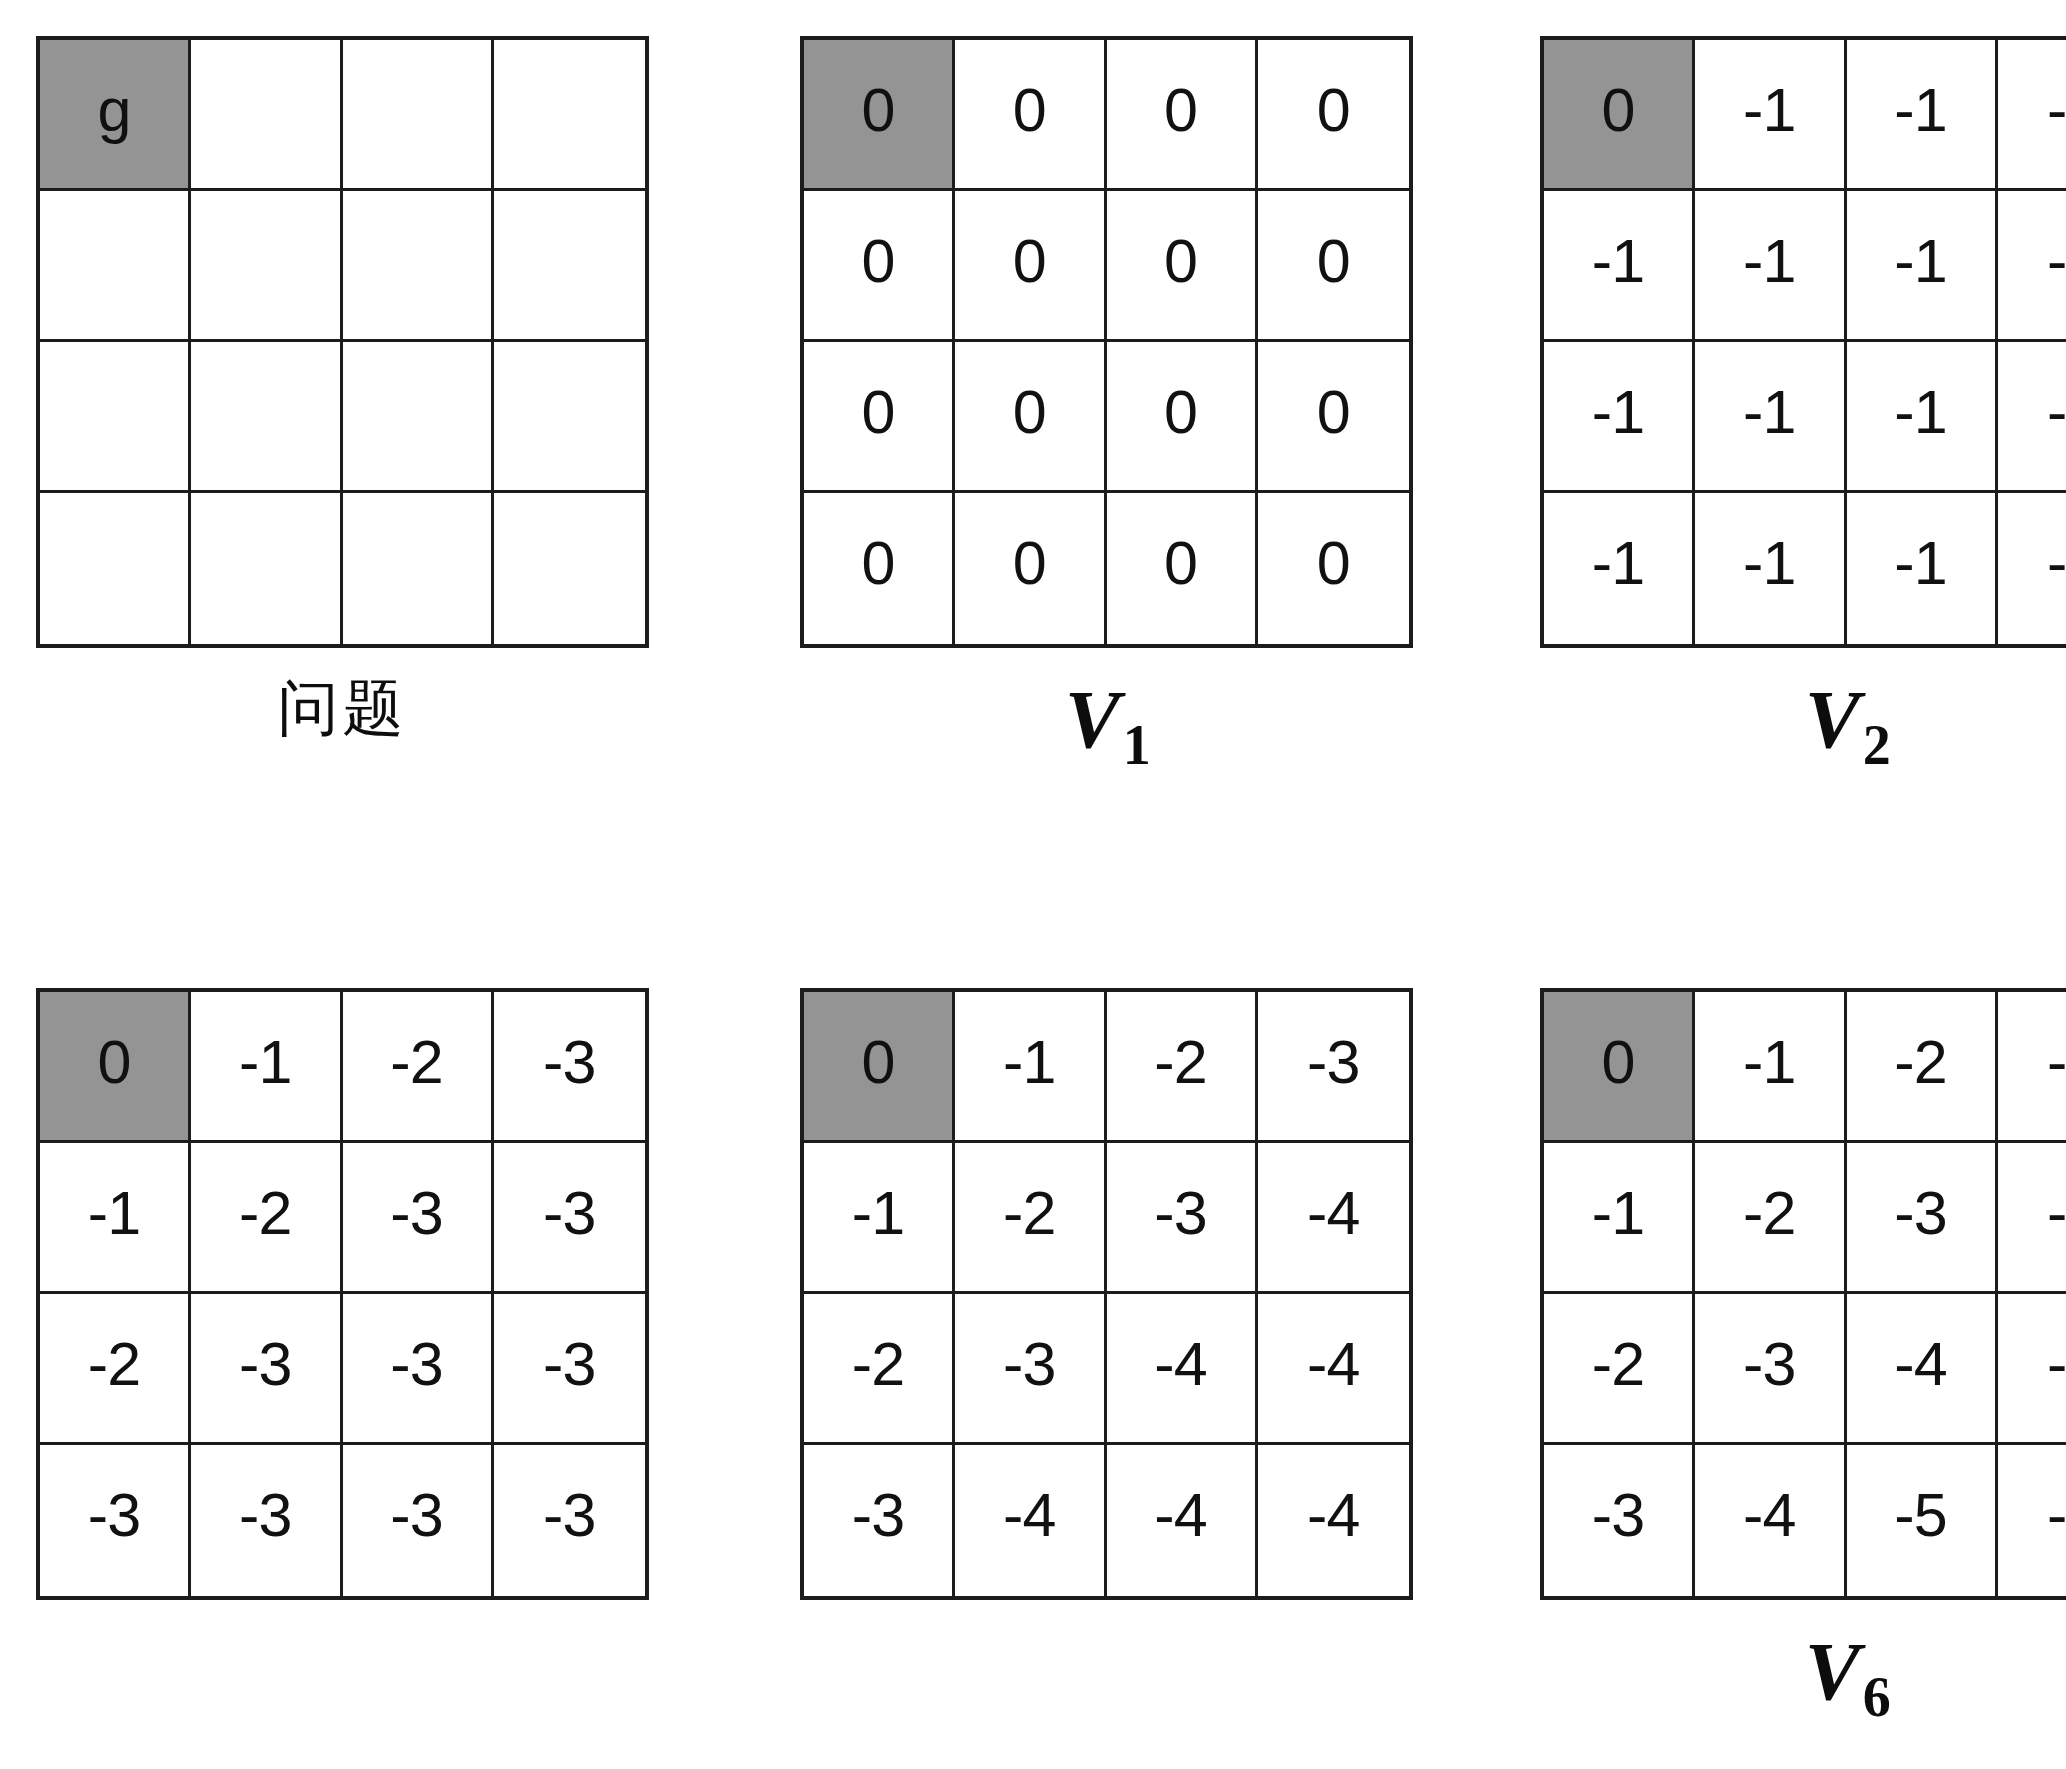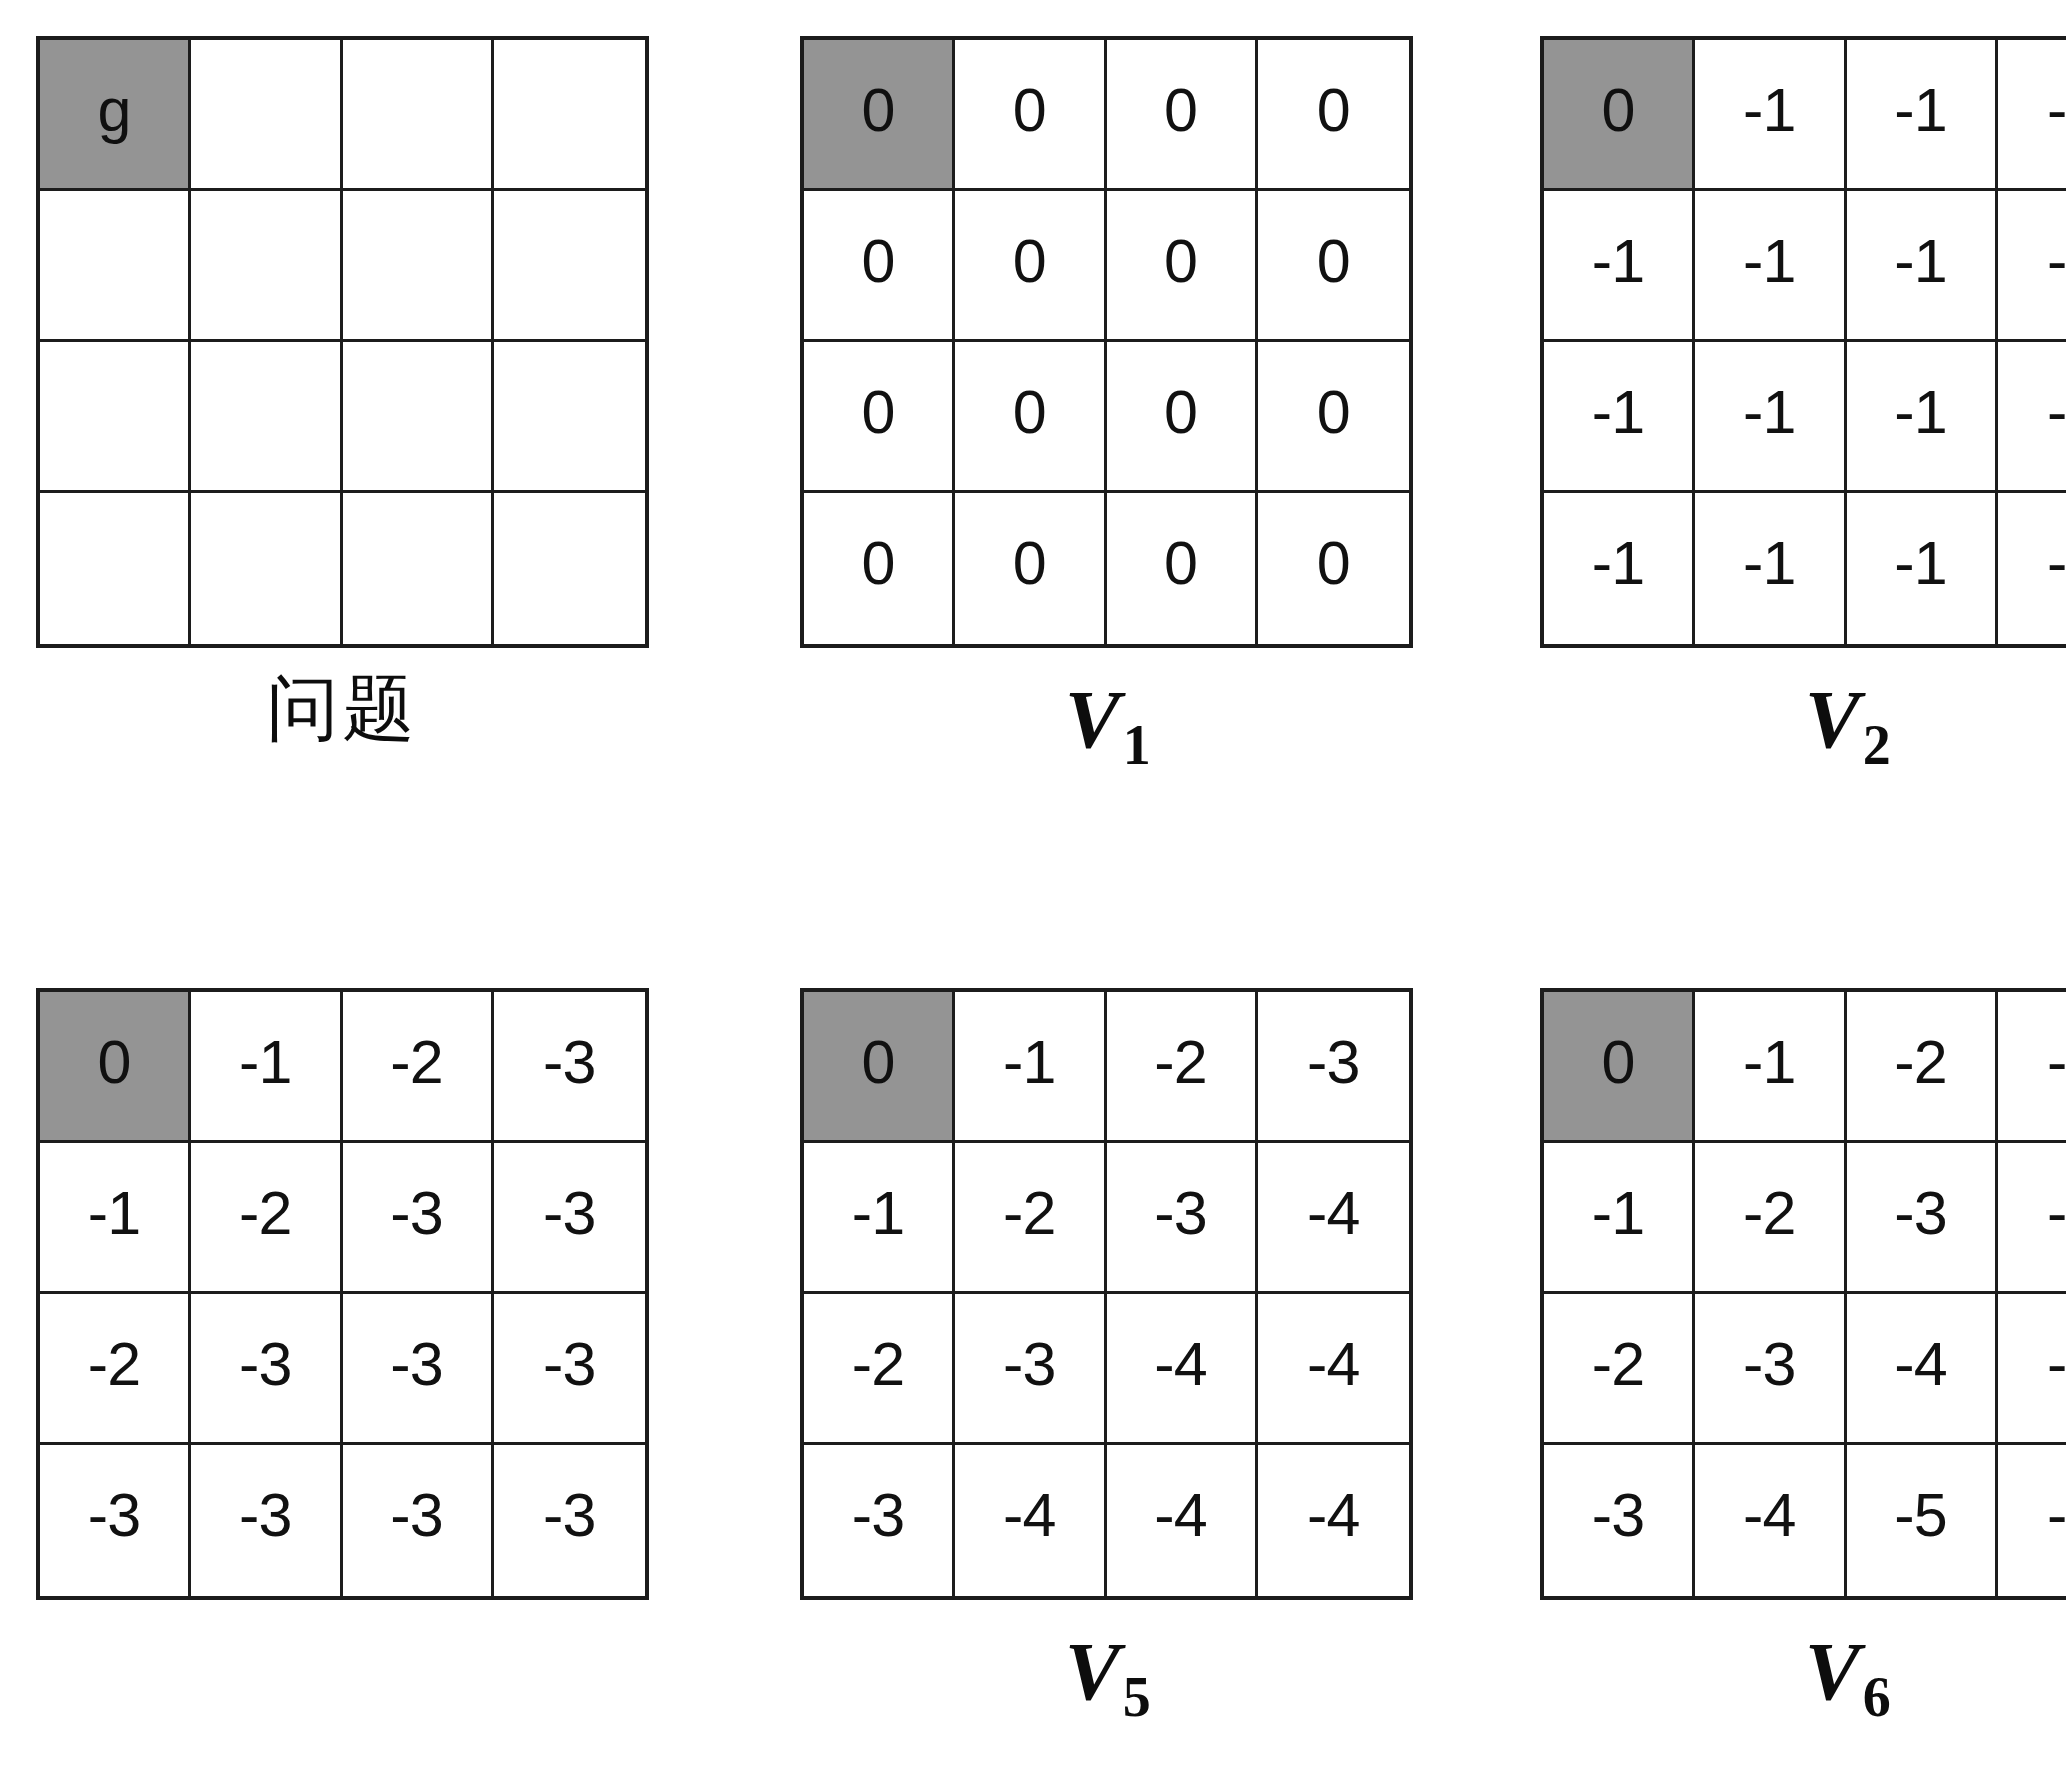--- a/index.html
+++ b/index.html
@@ -99,23 +99,23 @@
     font-family: "Liberation Serif", "DejaVu Serif", serif;
     font-style: normal;
     font-weight: bold;
     font-size: 56px;
     line-height: 1;
     position: relative;
     top: 17.4px;
     left: 2.5px;
   }
   .caption .cjk {
-    font-family: Liberation Mono, monospace;
+    font-family: Liberation Sans, sans-serif;
     font-weight: normal;
-    font-size: 72px;
+    font-size: 61px;
     line-height: 1;
     letter-spacing: 4.1px;
   }
 </style>
 </head>
 <body>
 
 <div id="board">
     <div class="panel col-0 row-0">
       <div class="grid">
@@ -373,21 +373,20 @@
           <span class="cell-text">-4</span>
         </div>
         <div class="cell r3">
           <span class="cell-text">-4</span>
         </div>
         <div class="cell c3 r3">
           <span class="cell-text">-4</span>
         </div>
       </div>
     </div>
-    <div class="caption col-1 cap-row-1"><span class="vsym">V</span><span class="vsub">5</span></div>
     <div class="panel col-2 row-1">
       <div class="grid">
         <div class="cell shaded">
           <span class="cell-text">0</span>
         </div>
         <div class="cell">
           <span class="cell-text">-1</span>
         </div>
         <div class="cell">
           <span class="cell-text">-2</span>

